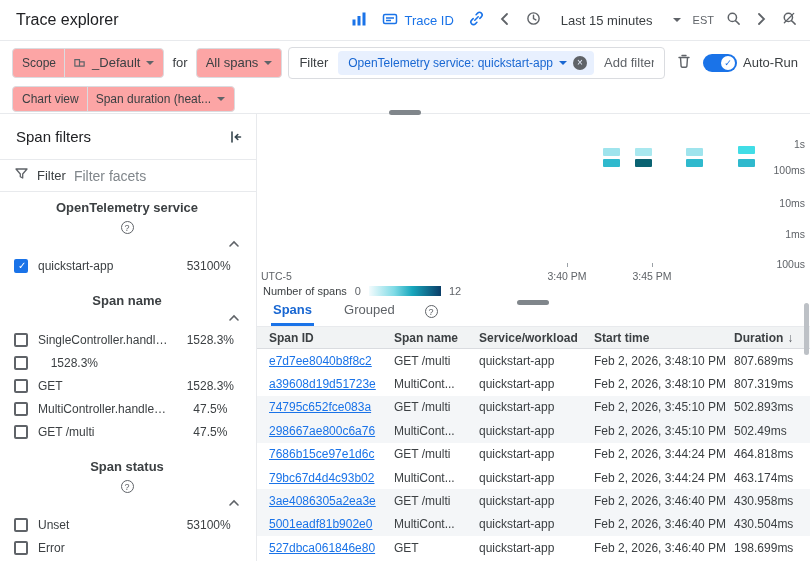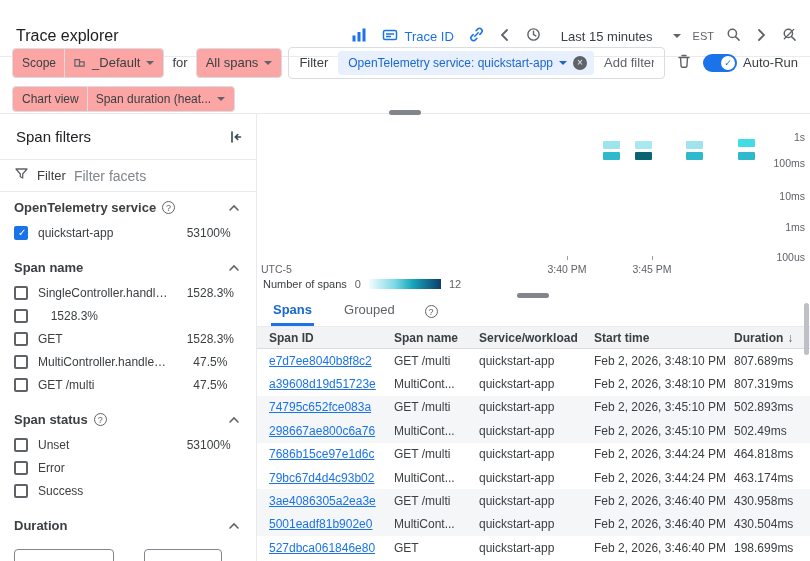--- a/index.html
+++ b/index.html
@@ -1,21 +1,21 @@
 <!DOCTYPE html>
 <html><head>
 <meta charset="utf-8">
 <style>
   * { margin:0; padding:0; box-sizing:border-box; }
   html,body { background:#fff; }
   body { font-family:"Liberation Sans","DejaVu Sans",sans-serif; color:#202124; }
   .root { position:relative; width:810px; height:561px; overflow:hidden; background:#fff; }
 
   
-  .app-header { position:absolute; top:16px; left:0; right:0; height:41px; border-bottom:1px solid #e8eaed;
+  .app-header { position:absolute; top:0; left:0; right:0; height:41px; border-bottom:1px solid #e8eaed;
                 display:flex; align-items:center; padding:0 8px 0 16px; }
   .page-title { font-size:16px; color:#202124; }
   .header-actions { margin-left:auto; display:flex; align-items:center; gap:2px; }
   .icon-btn { width:26px; height:26px; display:flex; align-items:center; justify-content:center;
               border:none; background:none; cursor:pointer; flex:none; }
   .text-btn { display:flex; align-items:center; gap:6px; color:#1a73e8; font-size:13px; border:none;
               background:none; height:26px; padding:0 8px; cursor:pointer; }
   .time-range { display:flex; align-items:center; gap:20px; font-size:13px; color:#3c4043; padding:0 6px;
                 height:26px; cursor:pointer; }
   .tz { font-size:11px; color:#5f6368; padding:0 4px; }
@@ -57,39 +57,39 @@
   .sidebar { width:257px; flex:none; border-right:1px solid #e8eaed; display:flex; flex-direction:column; overflow:hidden; }
   .sf-header { height:46px; flex:none; display:flex; align-items:center; padding:0 12px 0 16px; border-bottom:1px solid #e8eaed; }
   .sf-title { font-size:15px; color:#202124; }
   .sf-collapse { margin-left:auto; cursor:pointer; display:flex; }
   .sf-filter { height:32px; flex:none; display:flex; align-items:center; gap:8px; padding:0 14px; border-bottom:1px solid #e8eaed; }
   .sf-filter-label { font-size:13px; color:#3c4043; }
   .sf-filter-input { border:none; outline:none; flex:1; min-width:0; font-size:14px; color:#3c4043; }
   .sf-filter-input::placeholder { color:#80868b; }
   .sf-section { margin-top:12px; }
   .section-header { display:flex; align-items:center; gap:6px; padding:4px 16px 6px 14px; font-size:13px;
-                    font-weight:bold; color:#3c4043; }
+                    font-weight:bold; color:#3c4043;flex-direction:column; }
   .q-icon { width:13px; height:13px; border:1px solid #5f6368; border-radius:50%; font-size:9px; color:#5f6368;
             display:inline-flex; align-items:center; justify-content:center; flex:none; font-weight:normal; }
   .q-icon::after { content:"?"; }
   .chev { margin-left:auto; display:flex; cursor:pointer; }
   .facet-row { display:flex; align-items:center; height:23px; padding:0 16px 0 14px; font-size:12px; color:#3c4043; cursor:pointer; }
   .cb { width:14px; height:14px; border:2px solid #5f6368; border-radius:2px; margin-right:10px; flex:none; position:relative; }
   .facet-row.checked .cb { background:#1a73e8; border-color:#1a73e8; }
   .facet-row.checked .cb::after { content:"✓"; position:absolute; color:#fff; font-size:10px; left:2px; top:-1px; }
   .facet-label { flex:1; white-space:nowrap; overflow:hidden; text-overflow:ellipsis; }
   .facet-count { width:26px; text-align:right; flex:none; }
   .facet-pct { width:40px; text-align:left; flex:none; }
   .duration-inputs { display:flex; gap:30px; padding:10px 14px 0; }
   .dur-box { width:100px; height:22px; border:1px solid #80868b; border-radius:4px; }
   .dur-box.b2 { width:78px; }
 
   
   .main { flex:1; position:relative; min-width:0; }
-  .chart-area { position:absolute; top:0; left:0; right:0; height:186px; }
+  .chart-area { position:absolute; top:7px; left:0; right:0; height:186px; }
   .hm-plot { position:absolute; left:0; top:0; width:518px; height:146px; }
   .hm-cell { position:absolute; border-radius:1px; }
   .y-label { position:absolute; left:516px; width:32px; text-align:right; font-size:10.5px; color:#5f6368; }
   .x-tick { position:absolute; width:1px; height:4px; background:#9aa0a6; top:142px; }
   .x-label { position:absolute; top:149px; width:60px; text-align:center; font-size:10.5px; color:#5f6368; }
   .utc { position:absolute; left:4px; top:149px; font-size:10.5px; color:#5f6368; }
   .legend { position:absolute; top:164px; left:6px; display:flex; align-items:center; gap:8px; font-size:11px; color:#3c4043; }
   .legend-num { color:#5f6368; }
   .legend-bar { width:72px; height:10px; background:linear-gradient(90deg,#f3fbfd,#7fdbe6 35%,#18a7bd 60%,#0b3e68); }
   .drag-h { position:absolute; width:32px; height:5px; border-radius:2.5px; background:#80868b; cursor:row-resize; }

